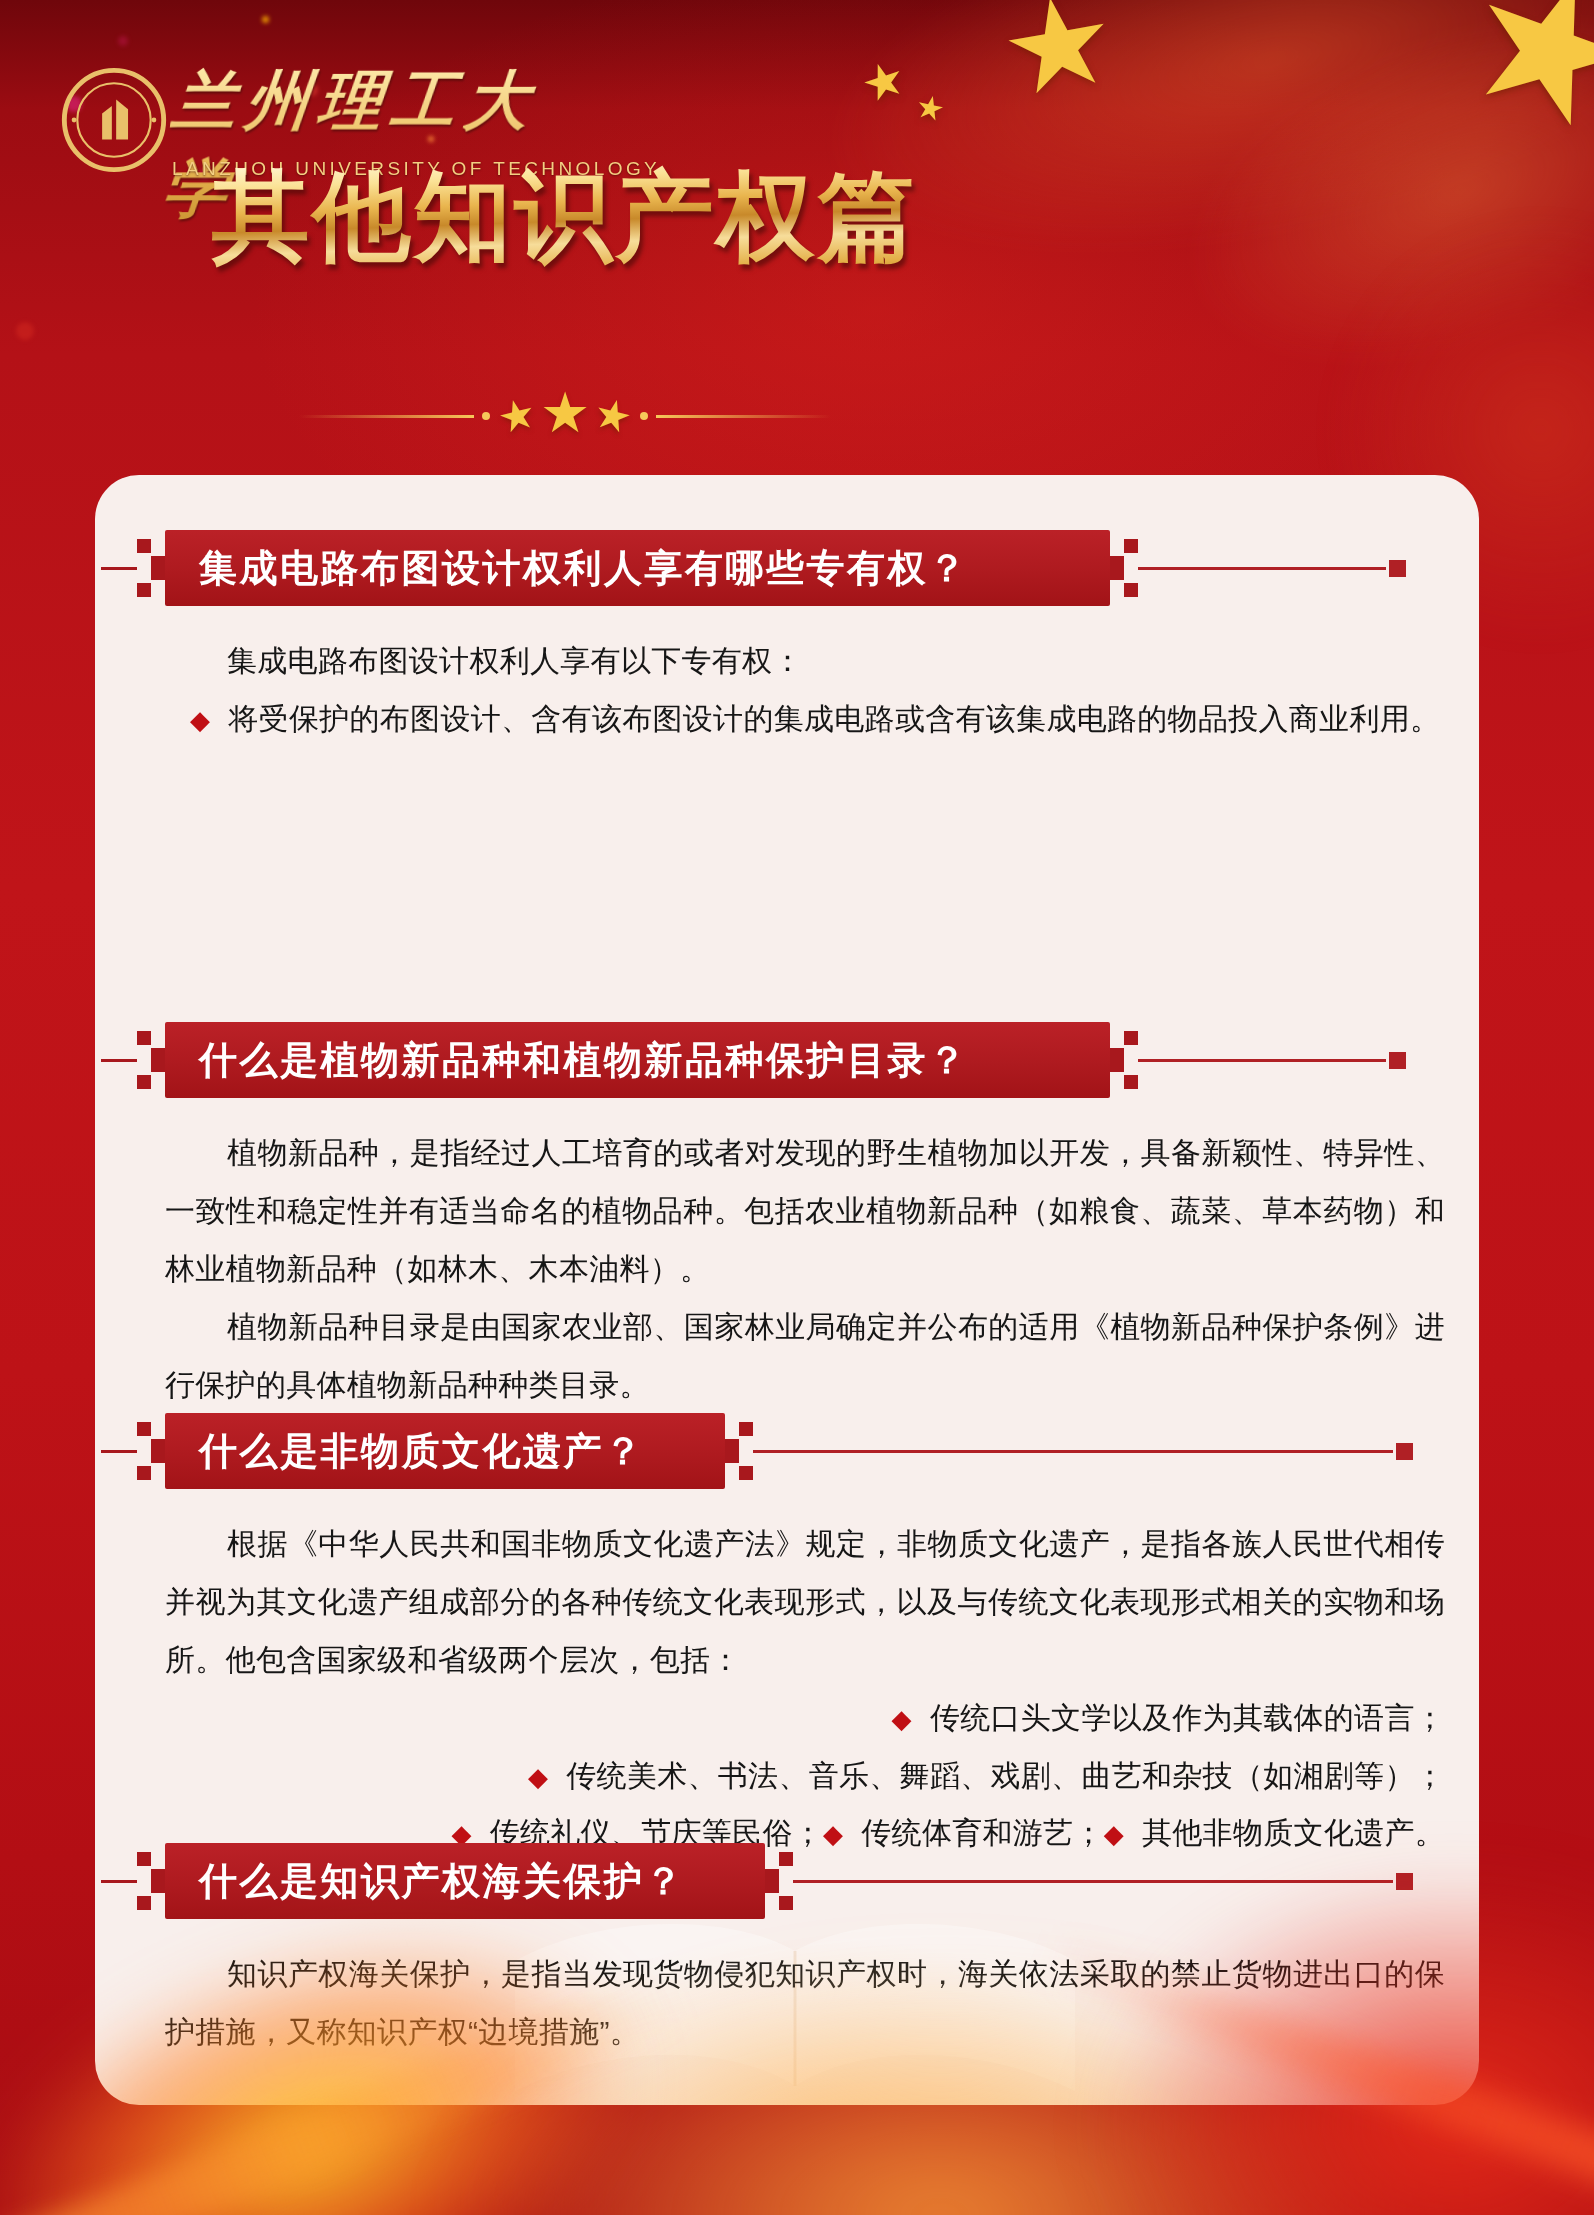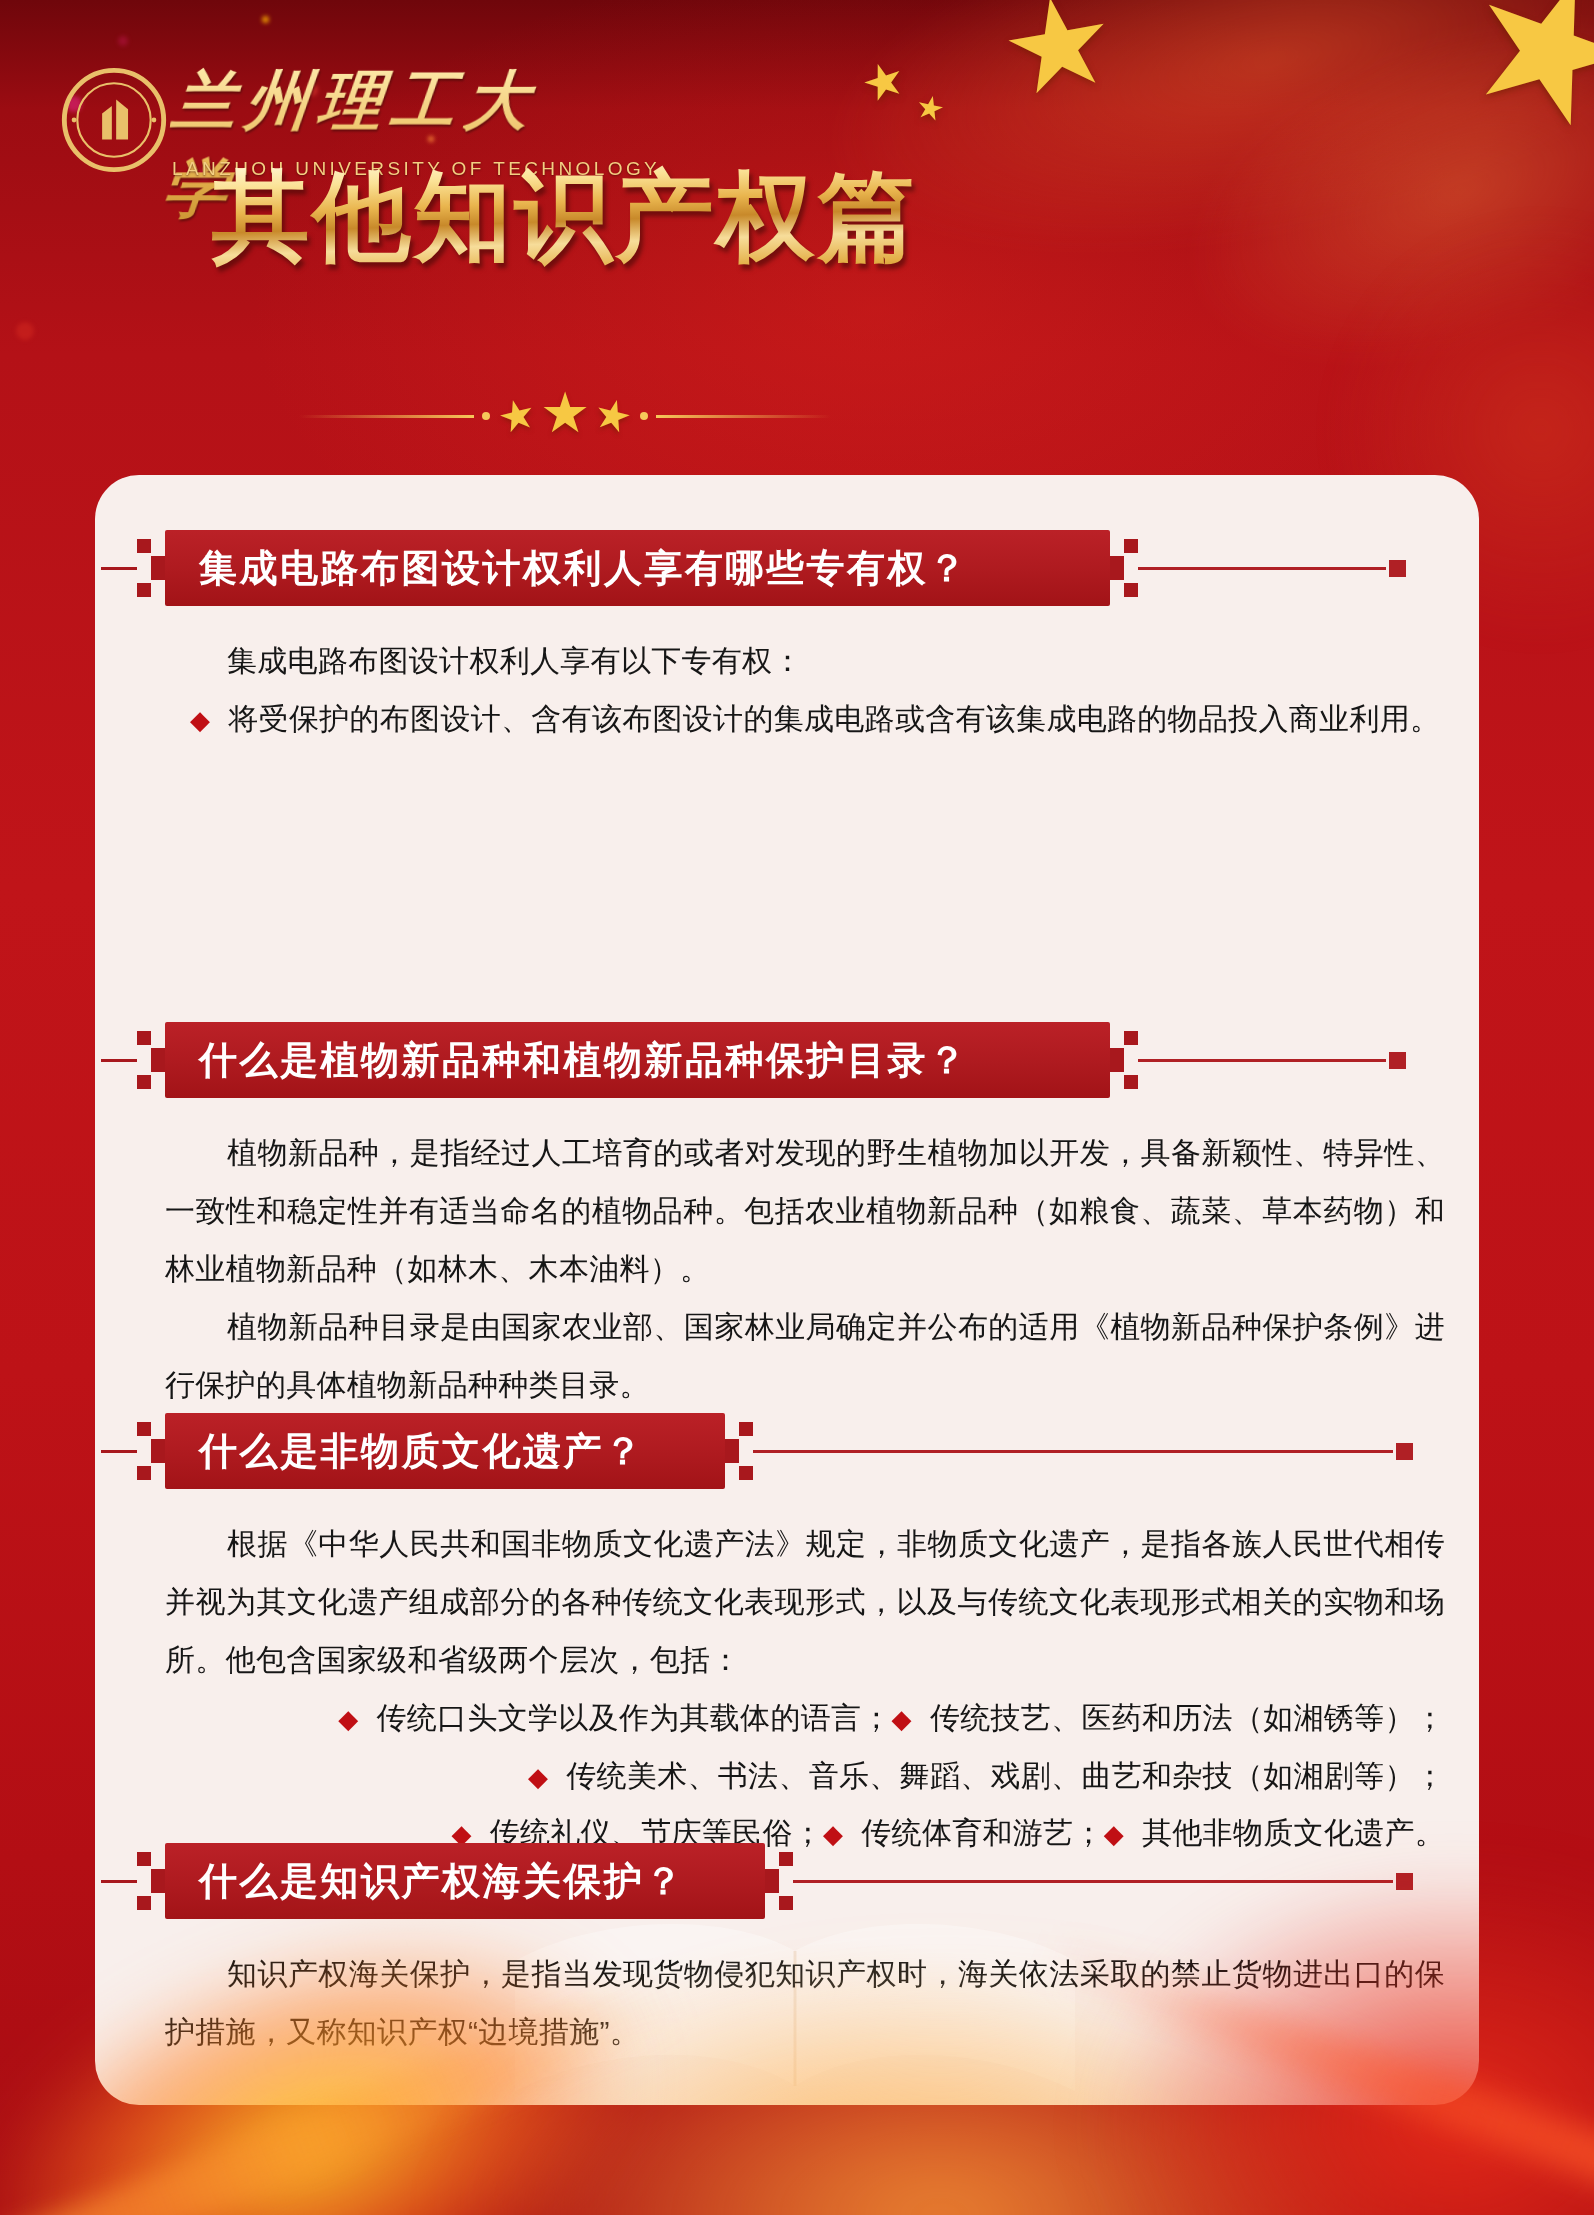--- a/index.html
+++ b/index.html
@@ -192,21 +192,20 @@
         <span class="lead"></span>
         <span class="deco-l"></span>
         <h2>什么是非物质文化遗产？</h2>
         <span class="deco-r"></span>
         <span class="tail tail-b"></span>
       </div>
       <div class="sec-body">
         <p class="para indent">根据《中华人民共和国非物质文化遗产法》规定，非物质文化遗产，是指各族人民世代相传并视为其文化遗产组成部分的各种传统文化表现形式，以及与传统文化表现形式相关的实物和场所。他包含国家级和省级两个层次，包括：</p>
         <div class="bullet-row">
           <span class="bullet-item"><span class="diamond">◆</span><span>传统口头文学以及作为其载体的语言；</span></span>
-          <span class="bullet-item"><span class="diamond">◆</span><span>传统技艺、医药和历法（如湘锈等）；</span></span>
         </div>
         <div class="bullet-row">
           <span class="bullet-item"><span class="diamond">◆</span><span>传统美术、书法、音乐、舞蹈、戏剧、曲艺和杂技（如湘剧等）；</span></span>
         </div>
         <div class="bullet-row">
           <span class="bullet-item"><span class="diamond">◆</span><span>传统礼仪、节庆等民俗；</span></span>
           <span class="bullet-item"><span class="diamond">◆</span><span>传统体育和游艺；</span></span>
           <span class="bullet-item"><span class="diamond">◆</span><span>其他非物质文化遗产。</span></span>
         </div>
       </div>

